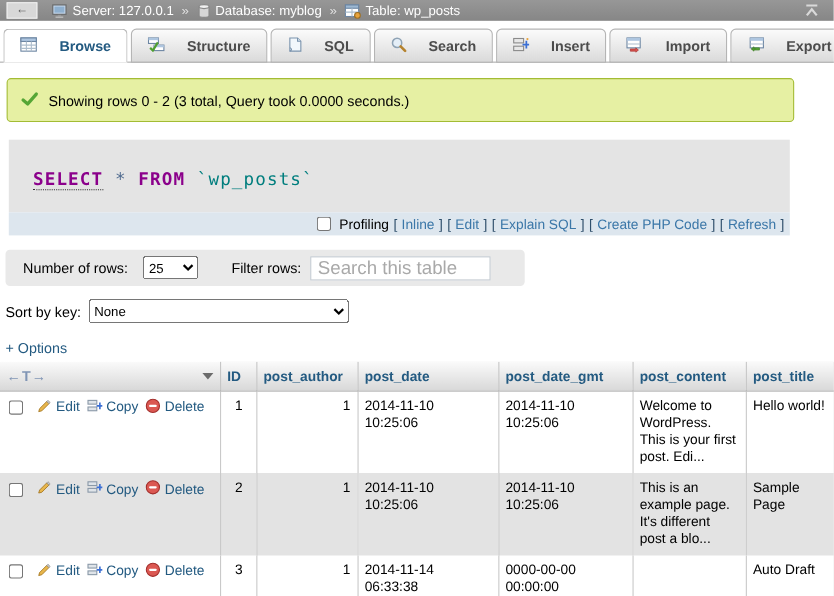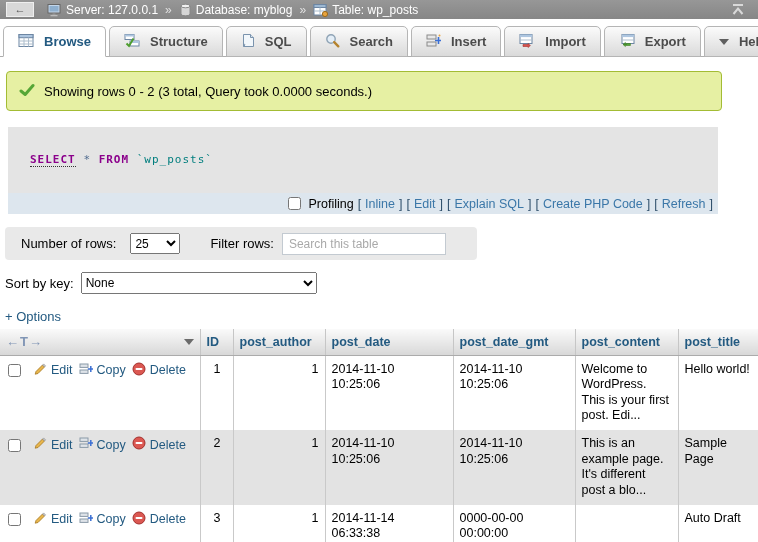--- a/index.html
+++ b/index.html
@@ -14,54 +14,54 @@
     line-height:1; margin-right:8px; cursor:pointer; }
   .crumb { display:flex; align-items:center; gap:4px; cursor:pointer; }
   .crumb svg { display:block; }
   .sep { color:#e0e0e0; padding:0 2px; }
   .topbar .spacer { flex:1; }
   .collapse-btn { cursor:pointer; display:flex; align-items:center; margin-right:6px; }
 
   
   .tabbar { height:38px; background:#fff; border-bottom:1px solid #adadad;
     display:flex; align-items:flex-end; padding-left:3px; }
-  .tab { display:flex; align-items:center; gap:10px; height:31px; padding:0 14px;
+  .tab { display:flex; align-items:center; gap:20px; height:31px; padding:0 14px;
     border:1px solid #b5b5b5; border-radius:5px 5px 0 0; margin-right:3px; margin-bottom:-1px;
     background:linear-gradient(#fbfbfb,#dadada); font-weight:bold; color:#4c4c4c;
     cursor:pointer; white-space:nowrap; }
   .tab.active { background:#fff; color:#235a81; border-bottom:1px solid #fff; }
   .caret-down { width:0; height:0; border-left:5px solid transparent;
     border-right:5px solid transparent; border-top:6px solid #5f5f5f; display:inline-block; }
 
   
   .message { margin:14px 0 0 6px; width:716px; height:40px; background:#e6f0a3;
     border:1px solid #a3bc34; border-radius:4px; display:flex; align-items:center;
     padding:10px 12px; gap:9px; }
 
   
   .query-wrap { margin:16px 0 0 8px; width:710px; }
   .query-box { height:66px; background:#e4e4e4; padding:26px 0 0 22px;
-    font-family:"DejaVu Sans Mono", monospace; font-size:11px; letter-spacing:1px; }
+    font-family:"DejaVu Sans Mono", monospace; font-size:16px; letter-spacing:1px; }
   .kw { color:#8b008b; font-weight:bold; }
   .kw.dotted { border-bottom:1px dotted #333; cursor:help; }
   .sql-star { color:#506b8f; }
   .sql-str { color:#007e7e; }
   .profiling { height:21px; background:#dde6ee; display:flex; align-items:center;
     justify-content:flex-end; gap:4px; padding-right:5px; font-size:12.5px; }
   .profiling input { width:13px; height:13px; margin-right:3px; }
   .profiling .br { color:#30506c; }
   .profiling a { color:#3b77a8; text-decoration:none; cursor:pointer; }
 
   
   .rows-bar { margin:13px 0 0 5px; width:472px; height:33px; background:#e9e9e9;
     border-radius:4px; display:flex; align-items:center; padding:0 16px; gap:8px; }
   .rows-bar select { width:50px; height:21px; font-size:12px; margin-left:6px; }
   .rows-bar .filter-label { margin-left:22px; }
   .rows-bar input[type=text] { width:164px; height:22px; border:1px solid #c3cad1;
-    padding:0 6px; font-size:12px; font-family:"Liberation Sans",sans-serif; color:#444; }
+    padding:0 6px; font-size:17px; font-family:"Liberation Sans",sans-serif; color:#444; }
   .rows-bar input::placeholder { color:#a9a9a9; }
   .sort-row { margin:12px 0 0 5px; display:flex; align-items:center; gap:7px; }
   .sort-row select { width:236px; height:22px; font-size:12px; }
   .options-link { display:inline-block; margin:15px 14px 5px 5px; color:#235a81;
     text-decoration:none; cursor:pointer;text-align:center; }
 
   
   table.results { width:758px; border-collapse:collapse; table-layout:fixed; font-size:12.5px; }
   .results th { height:26px; background:linear-gradient(#fafafa,#d8d8d8);
     border-right:1px solid #c6c6c6; border-bottom:1px solid #ababab;

